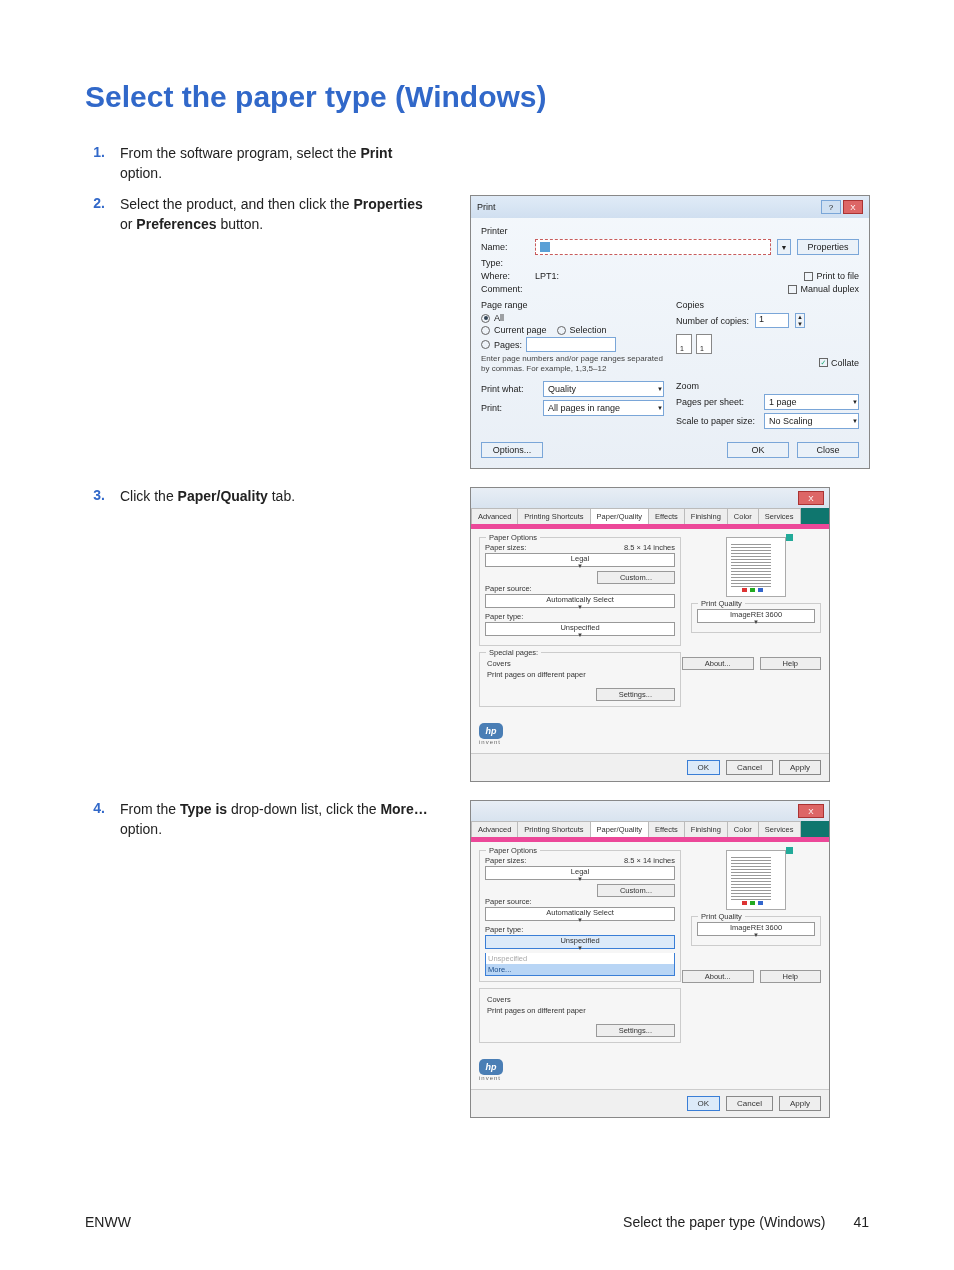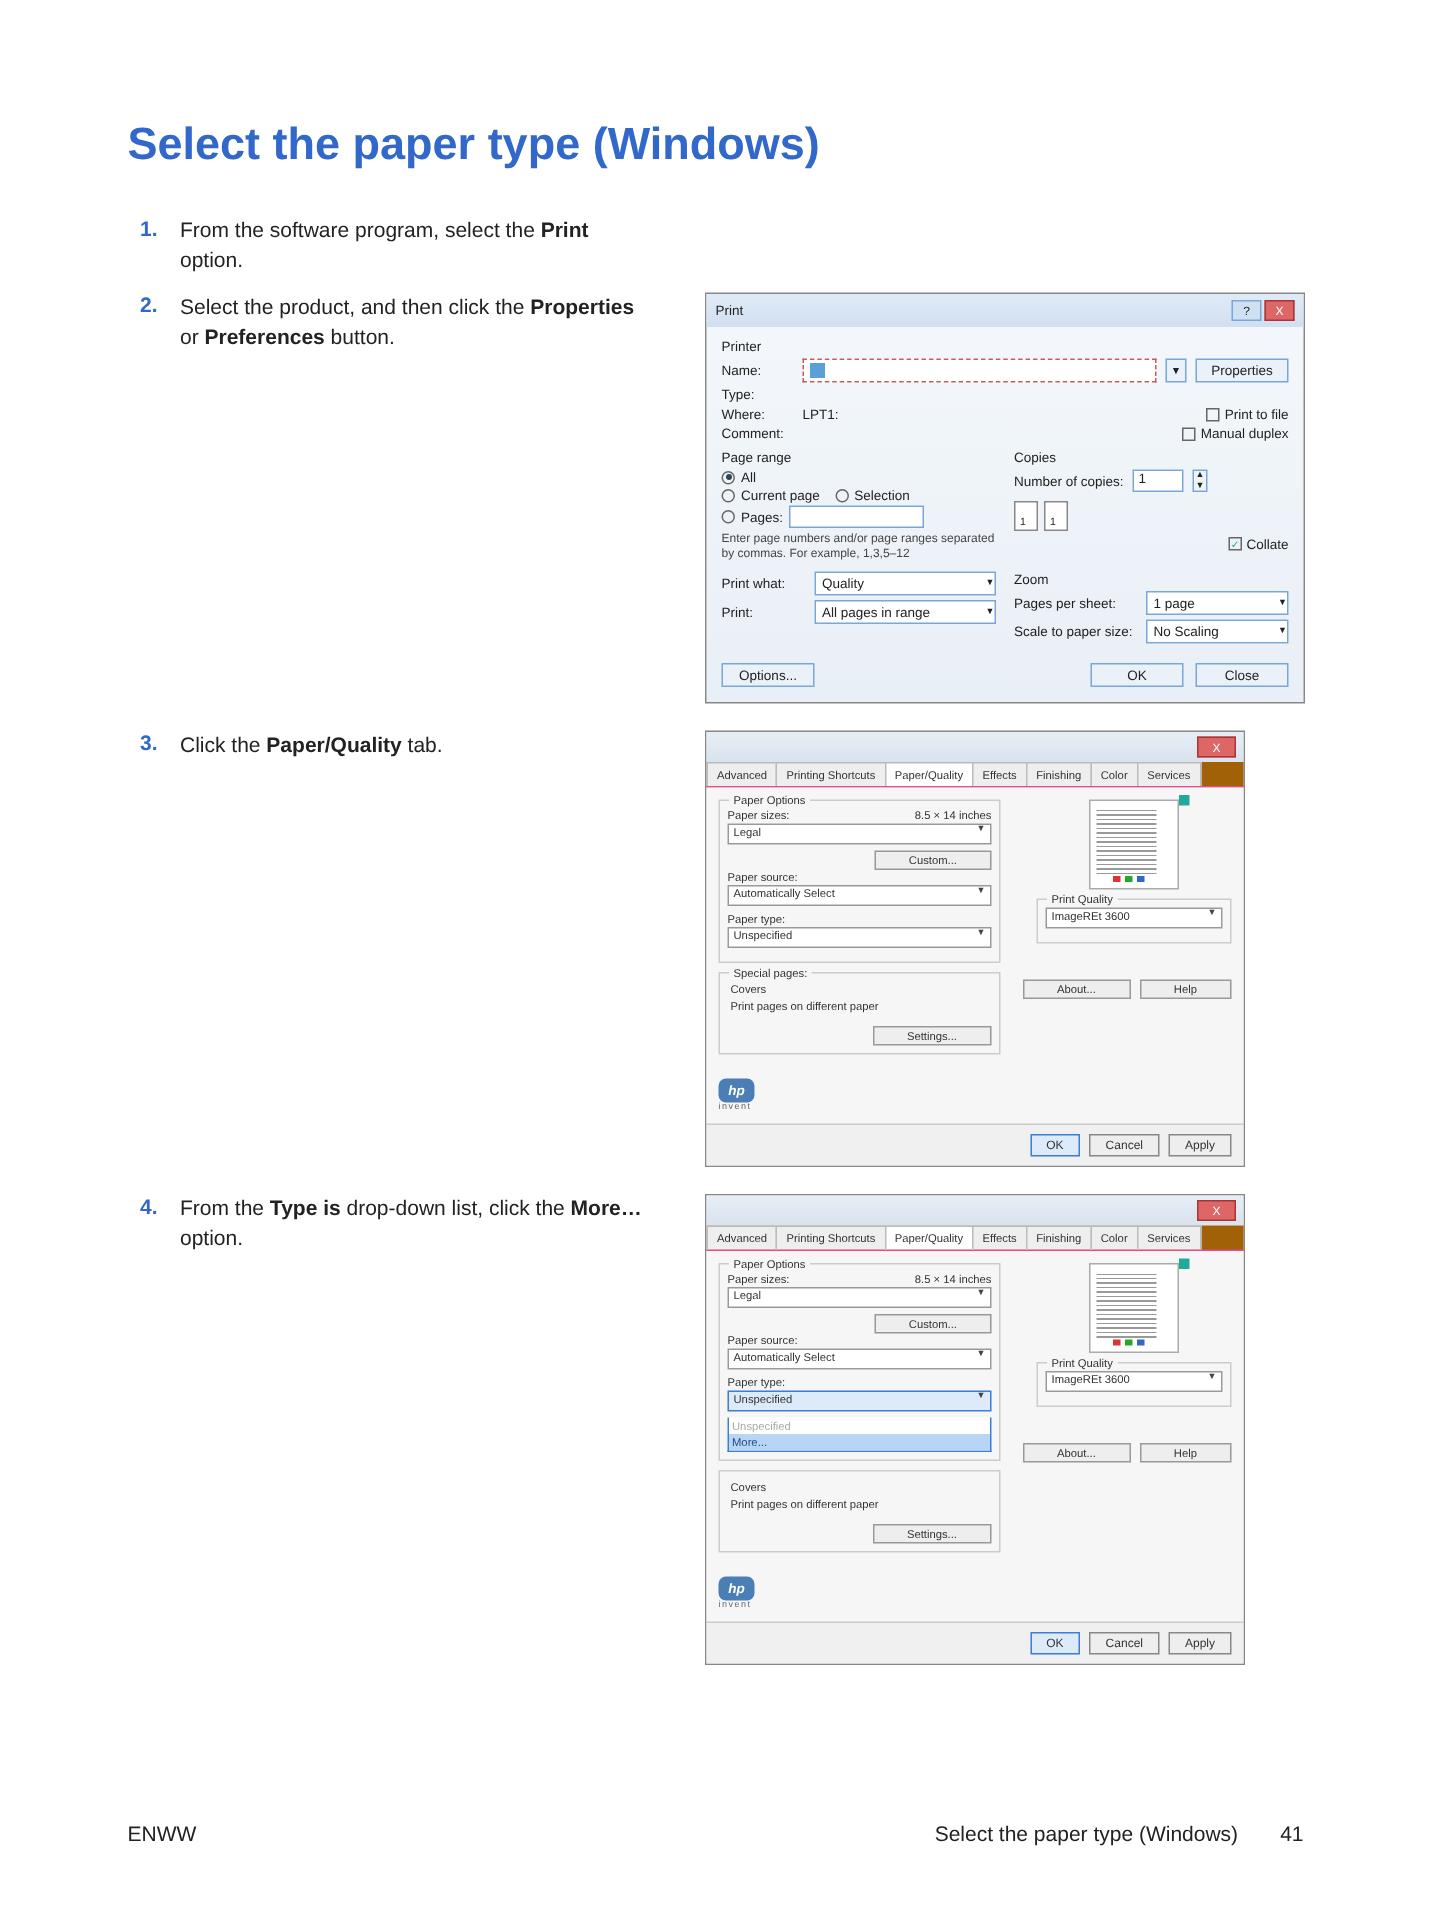--- a/index.html
+++ b/index.html
@@ -94,28 +94,28 @@
   .prop-dialog {
     width: 360px;
     border: 1px solid #888;
     background: #f6f6f6;
     font-size: 8px;
     color: #333;
     margin-left: 20px;
   }
   .prop-title { background: linear-gradient(#e8eef5,#d8e3ef); padding:3px 5px; display:flex; justify-content:space-between; align-items:center; }
   .prop-title .close { width:26px; height:14px; background:#d66; color:#fff; display:flex; align-items:center; justify-content:center; font-size:8px; border:1px solid #a33;}
-  .prop-tabs { display:flex; border-bottom:1px solid #ec4899; background:#a16207; }
+  .prop-tabs { display:flex; border-bottom:5px solid #ec4899; background:#0f766e; }
   .prop-tab { padding:3px 6px; border:1px solid #bbb; border-bottom:none; background:#eee; font-size:7.5px; margin-right:-1px; }
   .prop-tab.active { background:#fff; }
-  .prop-body { padding:8px; background:#f6f6f6; display:flex; gap:24px; }
+  .prop-body { padding:8px; background:#f6f6f6; display:flex; gap:10px; }
   .prop-left { flex:1; }
   .prop-right { width:130px; }
   .prop-field-label { font-size:7.5px; margin-bottom:1px; }
-  .prop-select { border:1px solid #999; background:#fff; height:14px; display:flex; align-items:flex-start; justify-content:space-between; padding:0 3px; font-size:7.5px; margin-bottom:4px; }
+  .prop-select { border:1px solid #999; background:#fff; height:14px; display:flex; align-items:center; justify-content:space-between; padding:0 3px; font-size:7.5px; margin-bottom:4px;flex-direction:column; }
   .prop-select.hl { border:1px solid #3a7ed6; background:#dceaf9; }
   .prop-select .arr { font-size:6px; color:#444; }
   .prop-btn-sm { border:1px solid #999; background:#eee; padding:1px 22px; font-size:7.5px; display:inline-block; }
   .prop-group { border:1px solid #ccc; padding:5px; margin-bottom:6px; position:relative; }
   .prop-group-title { position:absolute; top:-5px; left:6px; background:#f6f6f6; padding:0 3px; font-size:7.5px; }
   .prop-special-item { font-size:7.5px; padding:1px 2px; }
   .prop-special-item.hl { background:#b8d5f5; color:#1a4c8a; }
   .prop-preview {
     width:60px; height:60px; border:1px solid #aaa; background:#fff; margin:0 auto 6px auto; position:relative;
   }

